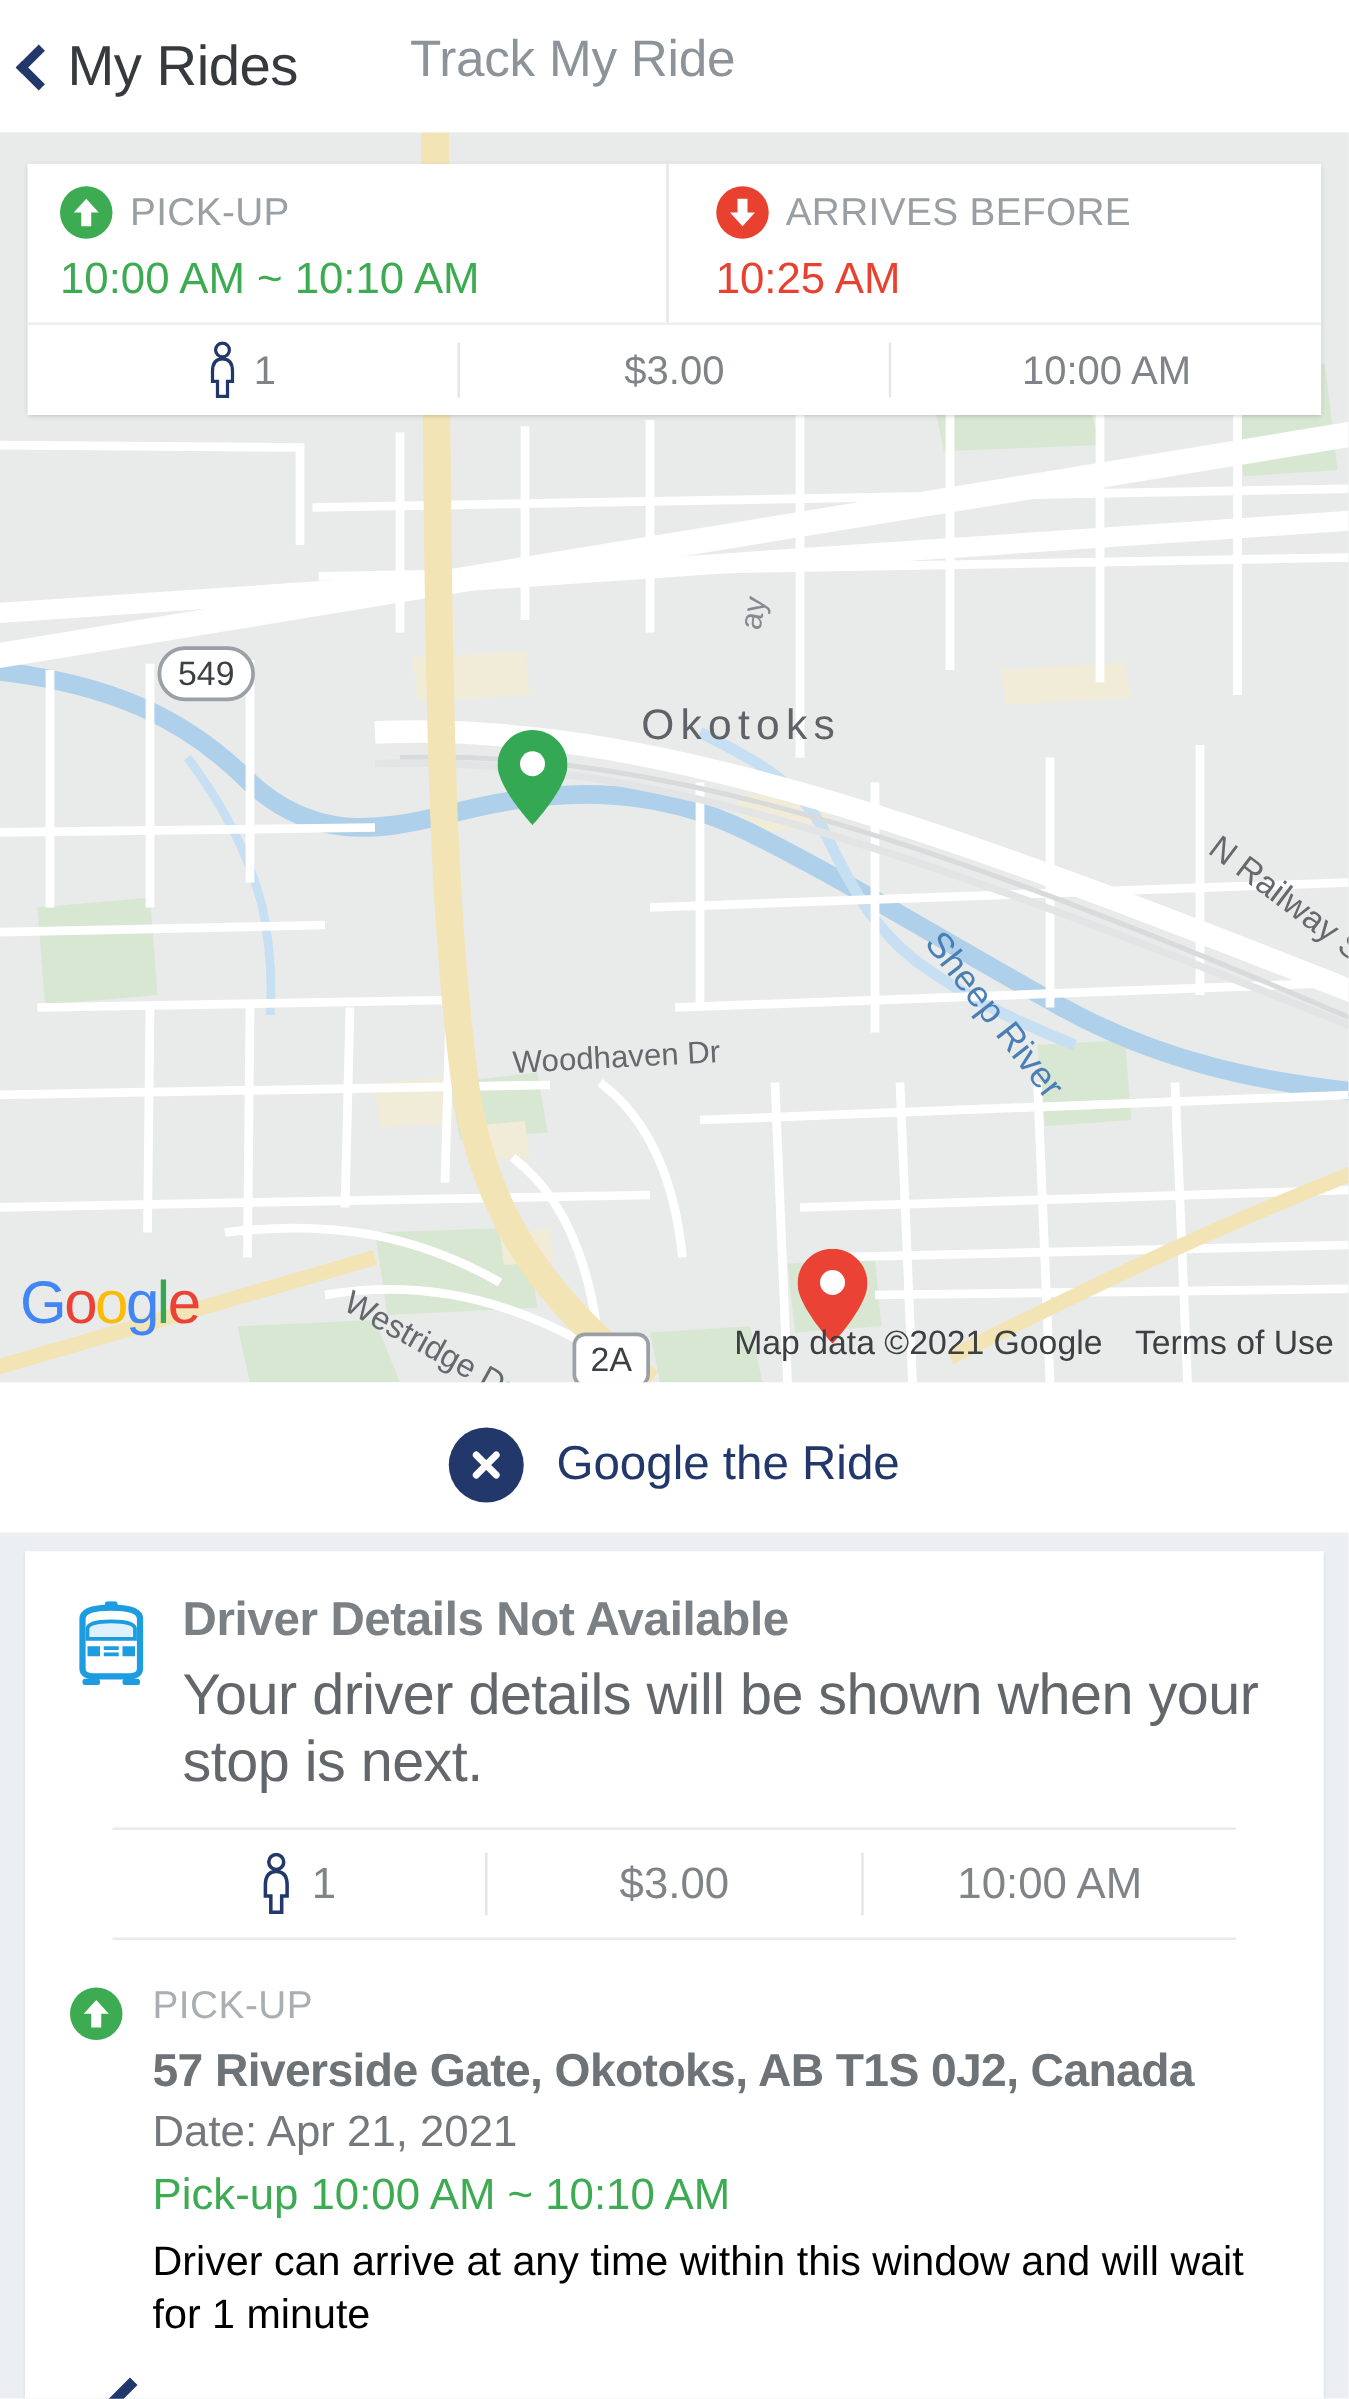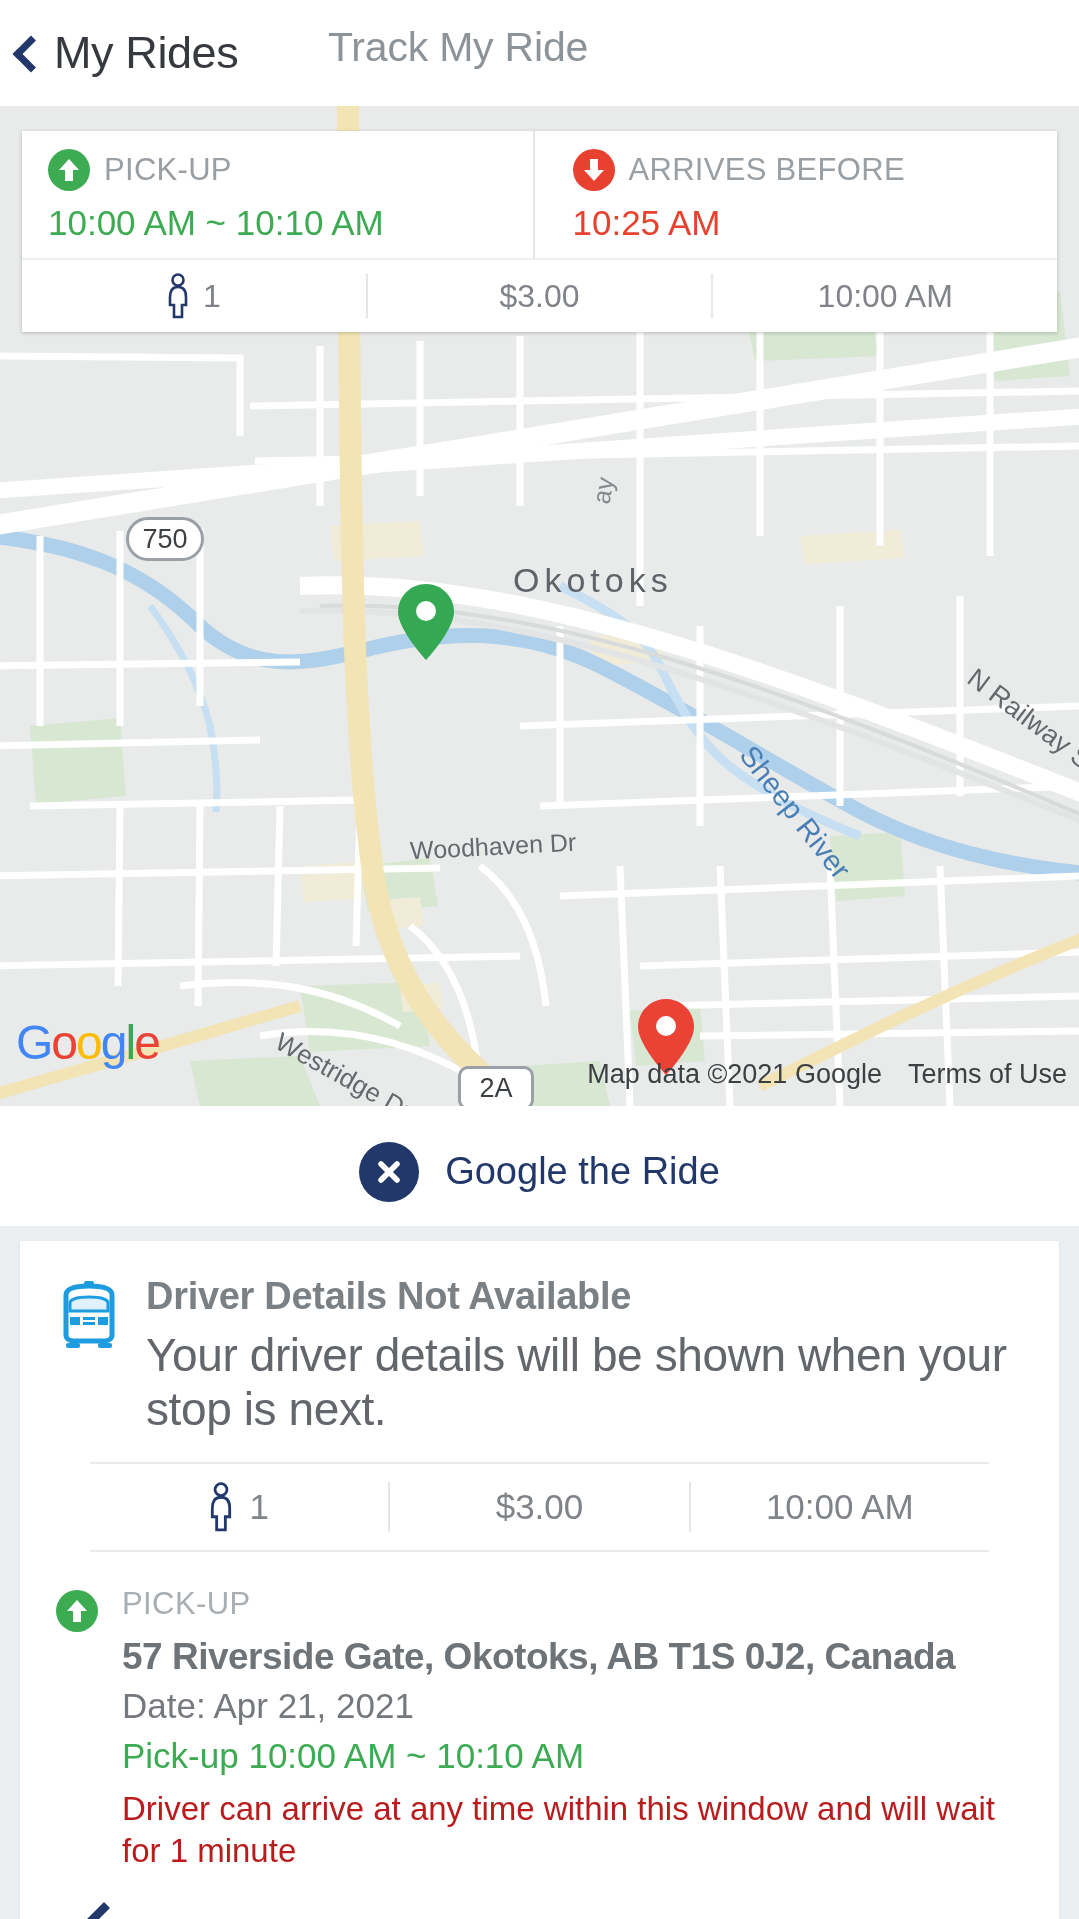--- a/index.html
+++ b/index.html
@@ -46,21 +46,21 @@
     left: 715px; top: 690px; font-size: 29px; color: #4a7fb5;
     transform: rotate(52deg); font-weight: 400;
   }
 
   .shield {
     position: absolute; background: #ffffff; border: 3px solid #9aa0a6;
     border-radius: 10px; color: #3c4043; text-align: center;
     font-size: 27px; line-height: 38px; height: 44px;
   }
   .shield-549 { left: 126px; top: 411px; width: 78px; border-radius: 22px; }
-  .shield-2a  { left: 458px; top: 960px; width: 76px; }
+  .shield-2a  { left: 458px; top: 960px; width: 62px; }
 
   .pin { position: absolute; width: 0; height: 0; }
   .pin svg { position: static; }
   .pin-green { left: 398px; top: 478px; }
   .pin-red   { left: 638px; top: 893px; }
 
   
   .g-logo { position: absolute; left: 16px; bottom: 36px; font-size: 48px; letter-spacing: -2px; font-family:"Liberation Sans", sans-serif;}
   .g-logo span { font-weight: 400; }
   .g-b { color:#4285f4; } .g-r { color:#ea4335; } .g-y { color:#fbbc05; } .g-g { color:#34a853; }
@@ -127,21 +127,21 @@
   }
   .stat2 { flex:1; display:flex; align-items:center; justify-content:center; gap:16px; font-size:35px; color:#808488; height:50px;}
   .stat2 + .stat2 { border-left: 2px solid #e4e6e8; }
 
   .pickup-block { padding: 34px 36px 0 36px; display: flex; gap: 24px; }
   .pickup-body { flex: 1; }
   .pu-label { font-size: 31px; color: #a9aeb2; letter-spacing: 0.4px; }
   .pu-addr { font-size: 37px; color: #6e7377; font-weight: bold; margin-top: 14px; letter-spacing: -0.5px; }
   .pu-date { font-size: 35px; color: #75797d; margin-top: 8px; }
   .pu-window { font-size: 35px; color: #3cab52; margin-top: 10px; }
-  .pu-note { font-size: 33px; color: #b91c1c; margin-top: 12px; line-height: 1.28; }
+  .pu-note { font-size: 33px; color: #000000; margin-top: 12px; line-height: 1.28; }
 
   .special { display: flex; align-items: center; gap: 14px; padding: 28px 36px 0 62px; cursor: pointer; }
   .special-text { font-size: 37px; color: #22386b; letter-spacing: -0.3px; }
 </style>
 </head>
 <body>
 
 <div class="screen">
 
   <div class="header">
@@ -239,21 +239,21 @@
 
     <div class="map-label lbl-gandr">gan Dr</div>
     <div class="map-label lbl-ay">ay</div>
     <div class="map-label lbl-okotoks">Okotoks</div>
     <div class="map-label lbl-woodhaven">Woodhaven Dr</div>
     <div class="map-label lbl-westridge">Westridge Dr</div>
     <div class="map-label lbl-railway">N Railway St</div>
 
     <div class="map-label lbl-sheep">Sheep River</div>
 
-    <div class="shield shield-549">750</div>
+    <div class="shield shield-549">549</div>
     <div class="shield shield-2a">2A</div>
 
     <div class="pin pin-green">
       <svg width="56" height="76" viewBox="0 0 56 76">
         <path d="M28 0 C12.5 0 0 12.5 0 28 C0 46 28 76 28 76 C28 76 56 46 56 28 C56 12.5 43.5 0 28 0 Z" fill="#34a853"></path>
         <circle cx="28" cy="27" r="10" fill="#ffffff"></circle>
       </svg>
     </div>
     <div class="pin pin-red">
       <svg width="56" height="76" viewBox="0 0 56 76">

